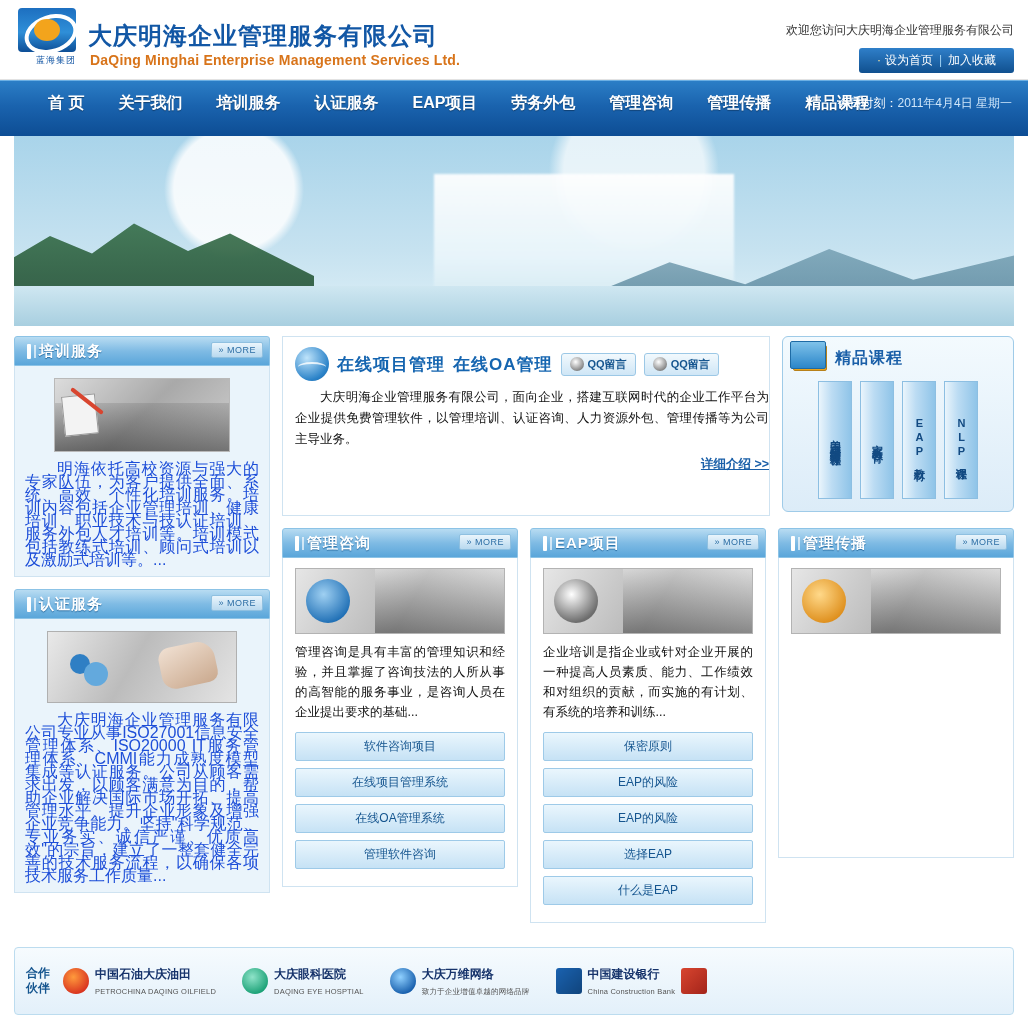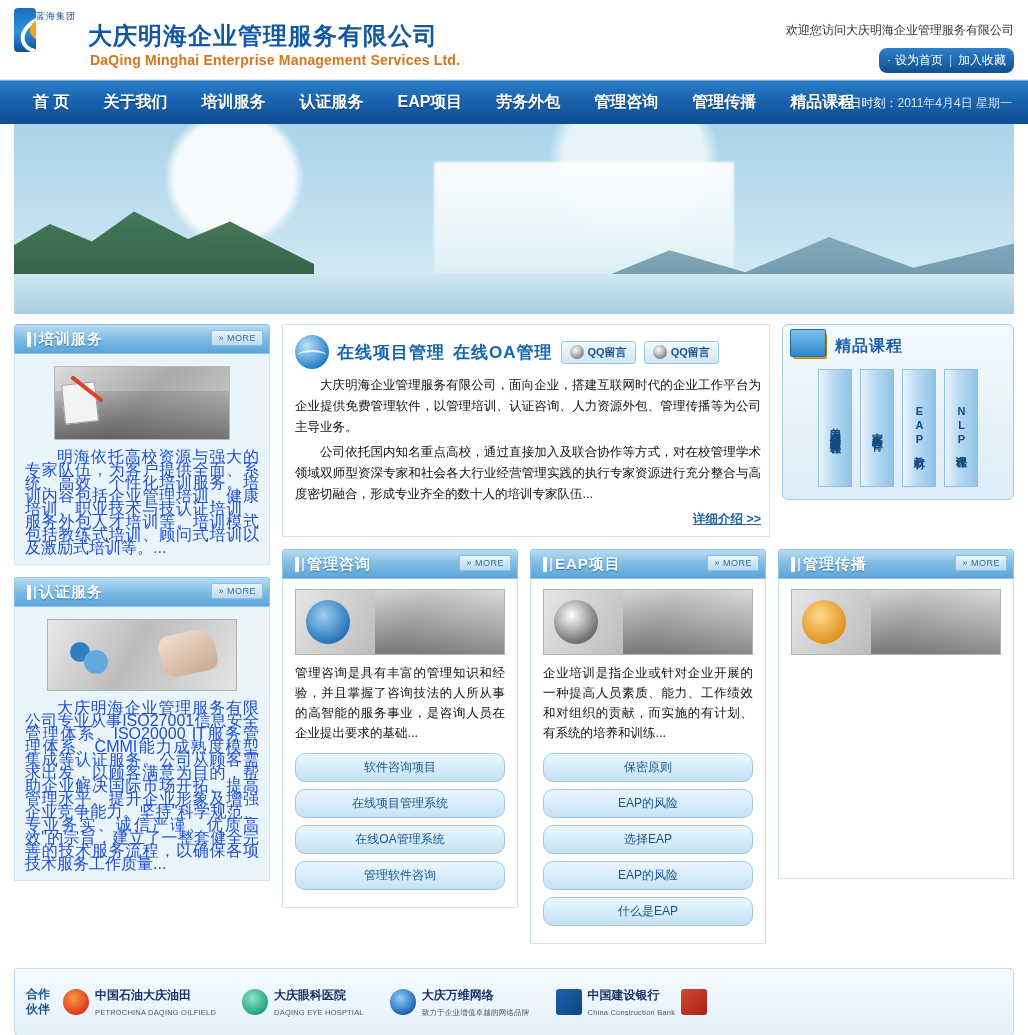--- a/index.html
+++ b/index.html
@@ -20,21 +20,21 @@
   
   .header {
     height:80px;
     background:#ffffff;
     position:relative;
     border-bottom:1px solid #e2e2e2;
   }
   .logo-wrap {
     position:absolute; left:14px; top:8px;
     width:62px; height:62px;
-    display:flex; flex-direction:row; align-items:flex-start;
+    display:flex; flex-direction:column; align-items:flex-end;
   }
   .logo-mark {
     width:58px; height:44px;
     background:linear-gradient(180deg,#1d6fc0 0%, #2f8fd8 55%, #0d4e96 100%);
     border-radius:4px;
     position:relative; overflow:hidden;
   }
   .logo-mark:before {
     content:""; position:absolute; left:6px; top:7px;
     width:46px; height:30px;
@@ -61,35 +61,35 @@
     font-size:14px; font-weight:bold; color:#d8741a;
     letter-spacing:0.2px;
   }
   .welcome {
     position:absolute; right:14px; top:22px;
     font-size:12px; color:#333;
   }
   .topbtns {
     position:absolute; right:14px; top:48px;
     background:linear-gradient(180deg,#2f7fc9,#10508f);
-    border-radius:8px;
-    padding:4px 8px;
+    border-radius:3px;
+    padding:4px 18px;
     color:#fff; font-size:12px;
     white-space:nowrap;
   }
   .topbtns a { color:#fff; text-decoration:none; }
   .topbtns .sep { color:#9fd0f2; margin:0 6px; }
   .topbtns .dot { color:#ffe89a; margin-right:4px; }
 
   
   .nav {
-    height:44px;
+    height:56px;
     background:linear-gradient(180deg,#2b7ec6 0%, #1a63ae 45%, #0d4d94 100%);
-    display:flex; align-items:flex-end;
-    padding-left:16px;
+    display:flex; align-items:flex-start;
+    padding-left:31px;
     position:relative;
     border-top:1px solid #6cb0e4;
   }
   .nav-item {
     color:#ffffff; font-size:16px; font-weight:bold;
     padding:0 17px; line-height:44px; white-space:nowrap;
     text-shadow:0 1px 1px rgba(0,0,0,.35);
     cursor:pointer;
   }
   .nav-date {
@@ -214,21 +214,21 @@
   }
   .para {
     font-size:16px; line-height:13px; color:#1d4ed8;
     text-align:justify;
     text-indent:2em;
   }
 
   
   .intro-box {
     border:1px solid #cfe3f1; background:#ffffff;
-    padding:10px 8px 8px 12px;
+    padding:10px 0 8px 12px;
     min-height:180px;
   }
   .intro-top { display:flex; align-items:center; gap:8px; margin-bottom:6px; }
   .globe {
     width:34px; height:34px; border-radius:50%;
     background:radial-gradient(circle at 35% 32%, #bfe4fb, #2a82c8 70%, #1a5f9c);
     position:relative; flex:none;
   }
   .globe:after {
     content:""; position:absolute; left:3px; top:15px; width:28px; height:8px;
@@ -317,21 +317,21 @@
     font-size:12.5px; line-height:20px; color:#111; text-align:justify;
   }
   .tri-para.indent { text-indent:2em; }
   .btn-list { margin-top:10px; }
   .lbtn {
     display:block; width:100%;
     border:1px solid #9ecae8;
     background:linear-gradient(180deg,#eaf6fd,#c6e2f5);
     color:#15558f; font-size:12px;
     text-align:center; padding:5px 0; margin-bottom:7px;
-    border-radius:10px; cursor:pointer;
+    border-radius:2px; cursor:pointer;
   }
 
   
   .partners {
     margin:12px 14px 0 14px;
     border:1px solid #bcdcef;
     background:linear-gradient(180deg,#f6fbfe,#e3f0fa);
     border-radius:4px;
     height:68px; display:flex; align-items:center;
     padding:0 10px;
@@ -443,21 +443,20 @@
               <div class="qq-btn">
                 <span class="qq-icon"></span>
                 <span>QQ留言</span>
               </div>
               <div class="qq-btn">
                 <span class="qq-icon"></span>
                 <span>QQ留言</span>
               </div>
             </div>
             <p class="intro-para">大庆明海企业管理服务有限公司，面向企业，搭建互联网时代的企业工作平台为企业提供免费管理软件，以管理培训、认证咨询、人力资源外包、管理传播等为公司主导业务。</p>
-            <p class="intro-para">公司依托国内知名重点高校，通过直接加入及联合协作等方式，对在校管理学术领域双师型资深专家和社会各大行业经营管理实践的执行专家资源进行充分整合与高度密切融合，形成专业齐全的数十人的培训专家队伍...</p>
             <div class="detail-link">详细介绍 &gt;&gt;</div>
           </div>
         </div>
 
         <div style="width:232px; flex:none;">
           <div class="course-box">
             <div class="course-head">
               <div class="book-icon"></div>
               <div class="course-title">精品课程</div>
             </div>
@@ -503,22 +502,22 @@
           </div>
           <div class="panel-body">
             <div class="tri-thumb">
               <div class="photo"></div>
               <div class="ic ic-gauge"></div>
             </div>
             <div class="tri-para">企业培训是指企业或针对企业开展的一种提高人员素质、能力、工作绩效和对组织的贡献，而实施的有计划、有系统的培养和训练...</div>
             <div class="btn-list">
               <div class="lbtn">保密原则</div>
               <div class="lbtn">EAP的风险</div>
+              <div class="lbtn">EAP的风险</div>
               <div class="lbtn">选择EAP</div>
-              <div class="lbtn">EAP的风险</div>
               <div class="lbtn">什么是EAP</div>
             </div>
           </div>
         </div>
 
         <div class="tri panel">
           <div class="panel-head">
             <span class="bar"></span>
             <span class="panel-title">管理传播</span>
             <span class="more">» <span>MORE</span></span>

